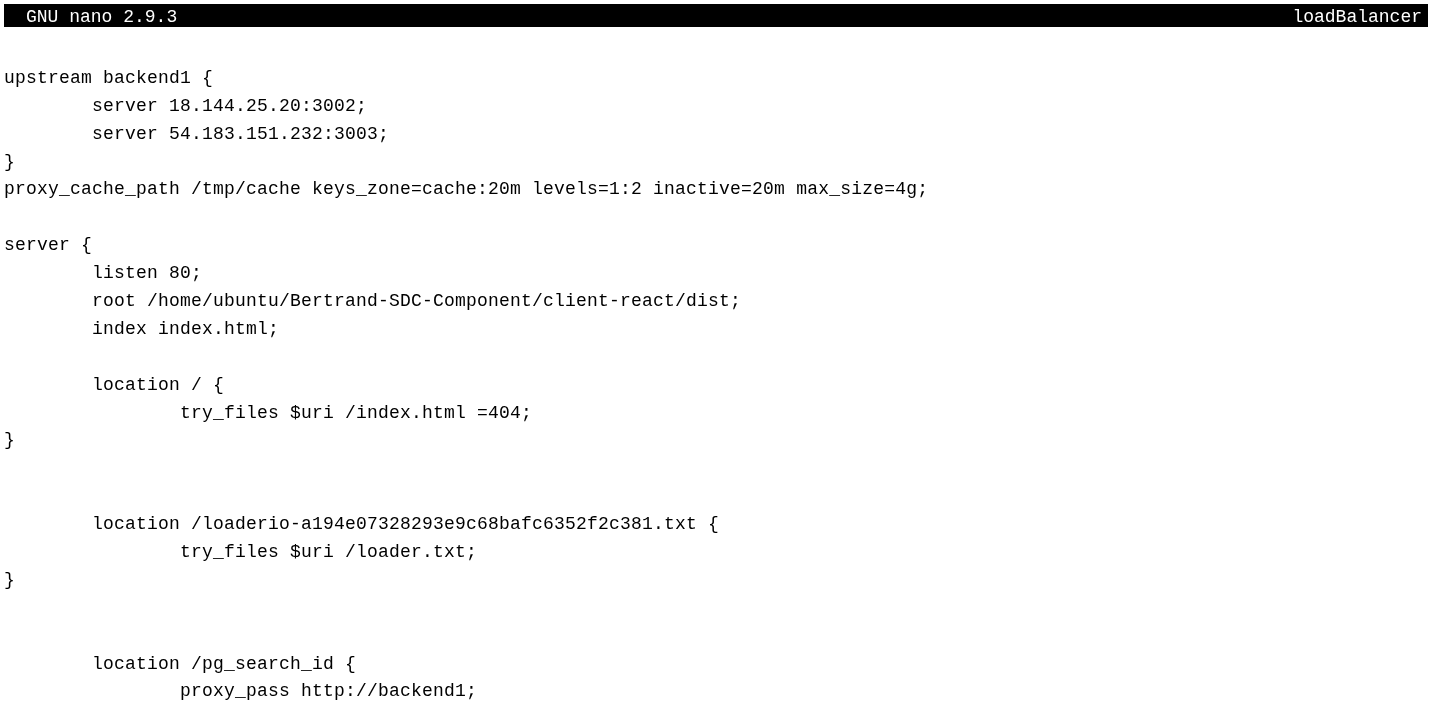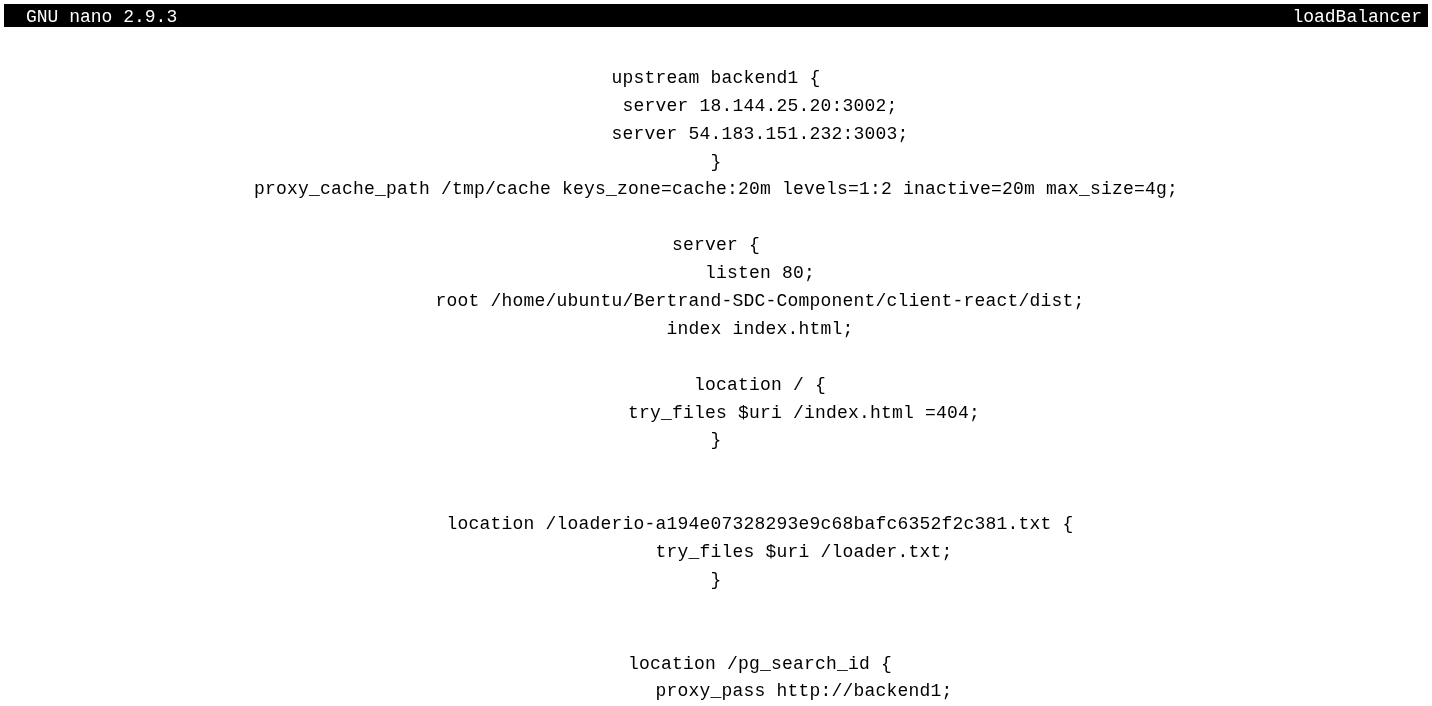--- a/index.html
+++ b/index.html
@@ -31,21 +31,20 @@
     }
     .editor {
       padding: 10px 4px 0 4px;
       white-space: pre;
       font-family: inherit;
       letter-spacing: 0.2px;
     }
     .line {
       display: block;
       min-height: 1.55em;
-      text-align: center;
     }
   </style>
 </head>
 <body>
 
 <div class="titlebar">
   <span>GNU nano 2.9.3</span>
   <span>loadBalancer</span>
 </div>
 

